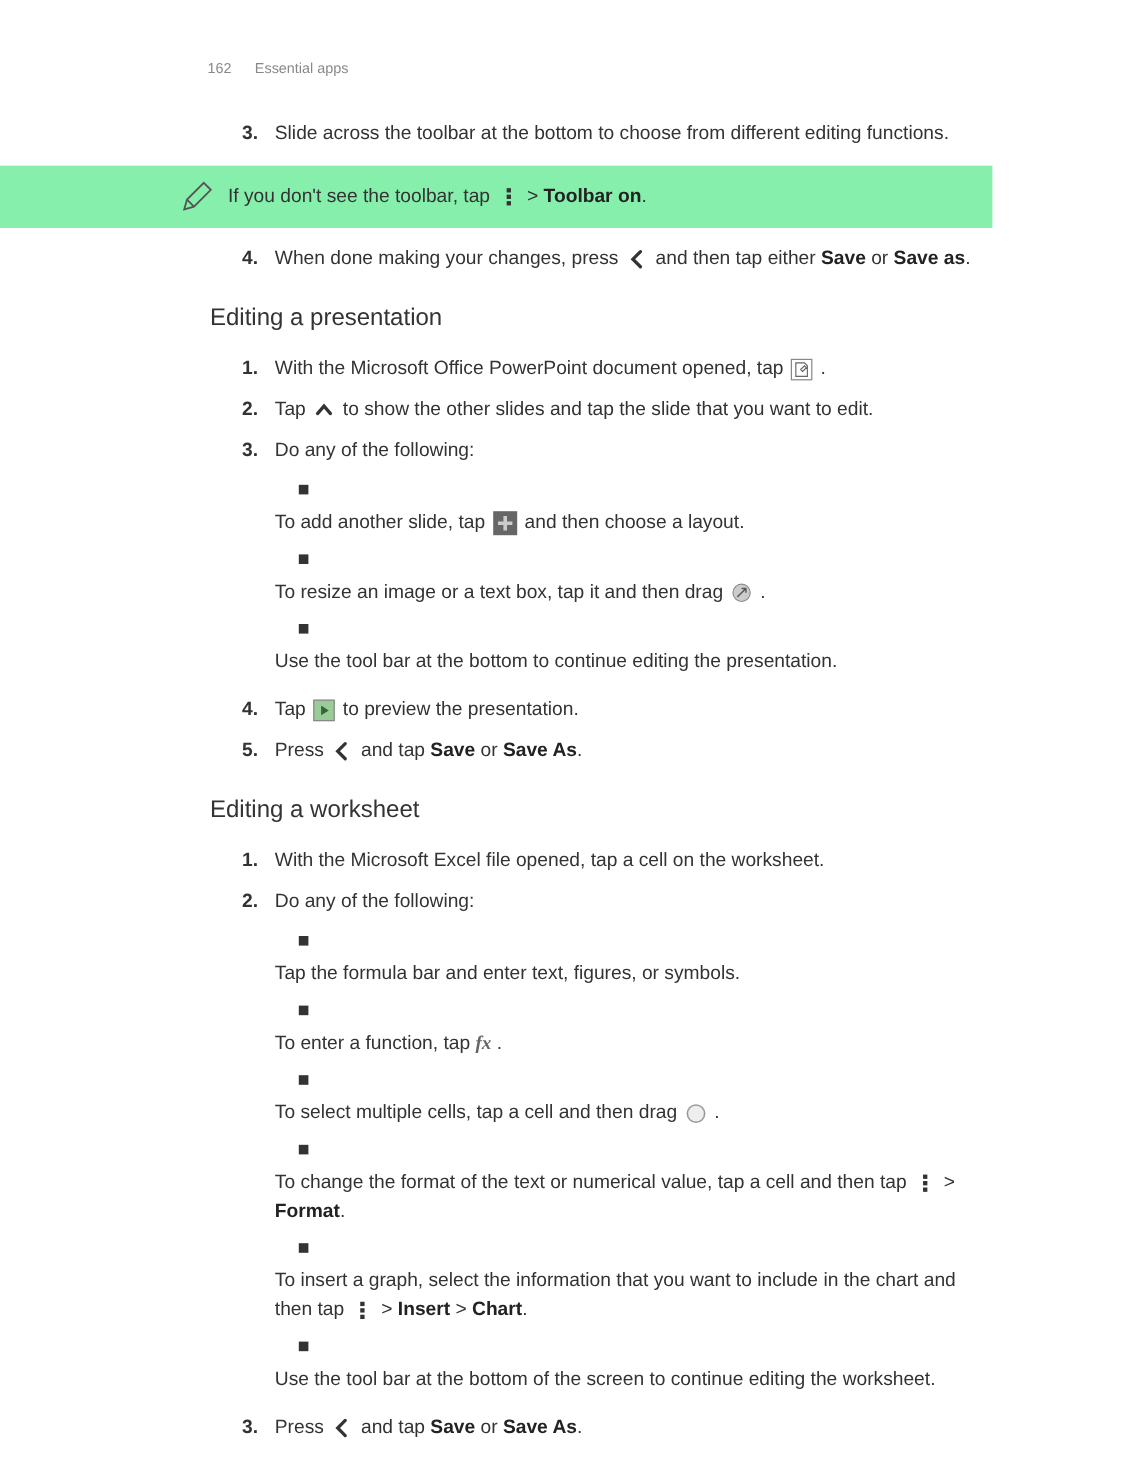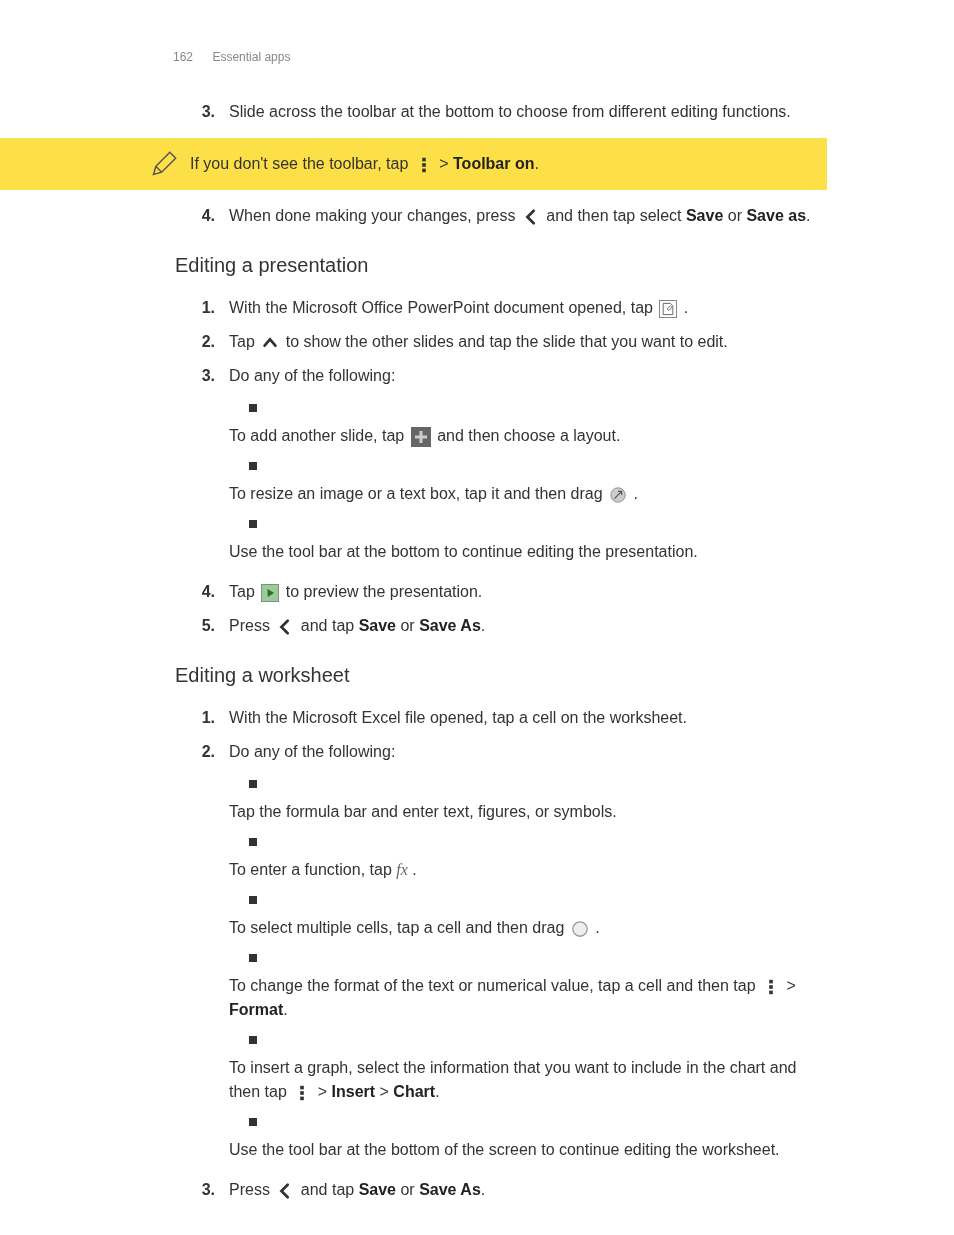--- a/index.html
+++ b/index.html
@@ -26,21 +26,21 @@
     margin-bottom: 10px;
   }
   ol.num > li .marker {
     flex: 0 0 auto;
     width: 20px;
     text-align: right;
     font-weight: 700;
   }
   ol.num > li .body { flex: 1; }
   .tipbox {
-    background: #fde047;
+    background: #86efac;
     padding: 14px 20px 14px 14px;
     margin: 14px 12px 14px -135px;
     padding-left: 140px;
     display: flex;
     align-items: center;
     gap: 20px;
     position: relative;
   }
   .tip-icon {
     width: 28px; height: 28px; flex: 0 0 28px;
@@ -72,21 +72,21 @@
     display: inline-flex;
     vertical-align: middle;
     width: 18px; height: 18px;
     align-items: center; justify-content: center;
     margin: 0 2px;
   }
   .ic svg { width: 100%; height: 100%; }
   .ic.box { background:#666; width:20px; height:20px; }
   .ic.boxlt { border:1px solid #888; width:18px; height:18px; }
   .bold { font-weight: 700; color:#222; }
-  .fx { font-style: italic; font-family: Georgia, serif; color:#666; }
+  .fx { font-style: italic; font-family: Georgia, serif; color:#666;font-weight:bold; }
 </style>
 </head>
 <body>
 
 <div class="page">
 
   <div class="hdr">
     <span class="pgnum">162</span>
     <span>Essential apps</span>
   </div>
@@ -123,21 +123,21 @@
     <ol class="num">
       <li>
         <span class="marker">4.</span>
         <span class="body">
           <span>When done making your changes, press </span>
           <span class="ic">
               <svg viewBox="0 0 20 20">
                 <path d="M13 3 L6 10 L13 17" fill="none" stroke="#333" stroke-width="3" stroke-linecap="round"></path>
               </svg>
             </span>
-          <span> and then tap select </span><span class="bold">Save</span><span> or </span><span class="bold">Save as</span><span>.</span>
+          <span> and then tap either </span><span class="bold">Save</span><span> or </span><span class="bold">Save as</span><span>.</span>
         </span>
       </li>
     </ol>
   </div>
 
   <h2 class="sub">Editing a presentation</h2>
 
   <div class="section">
     <ol class="num">
       <li>

